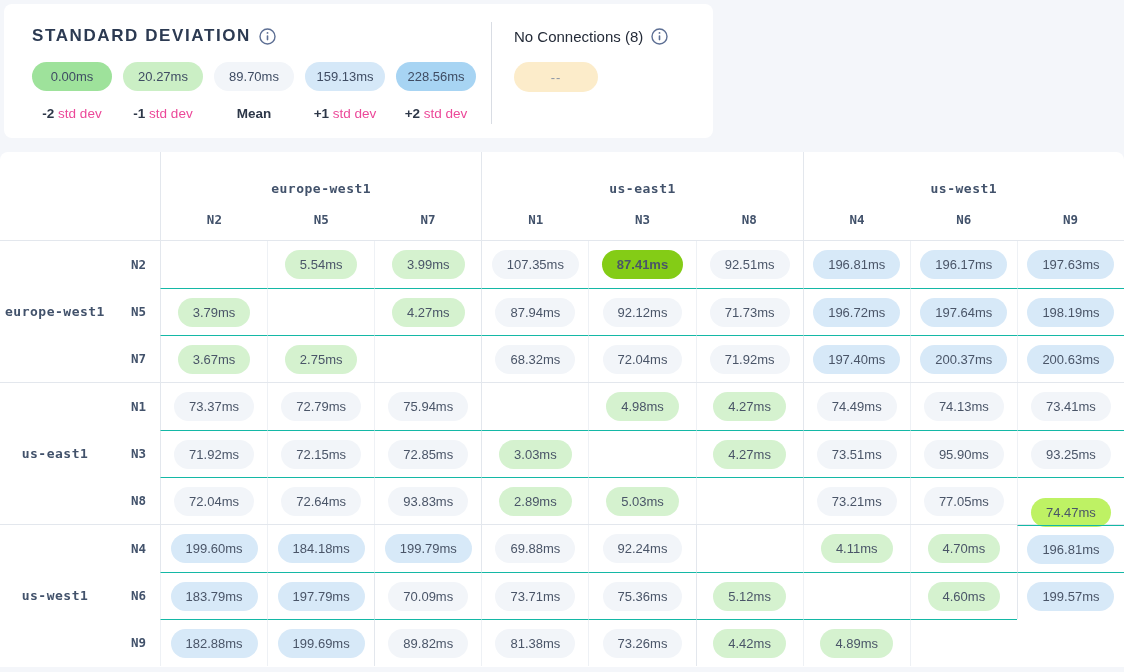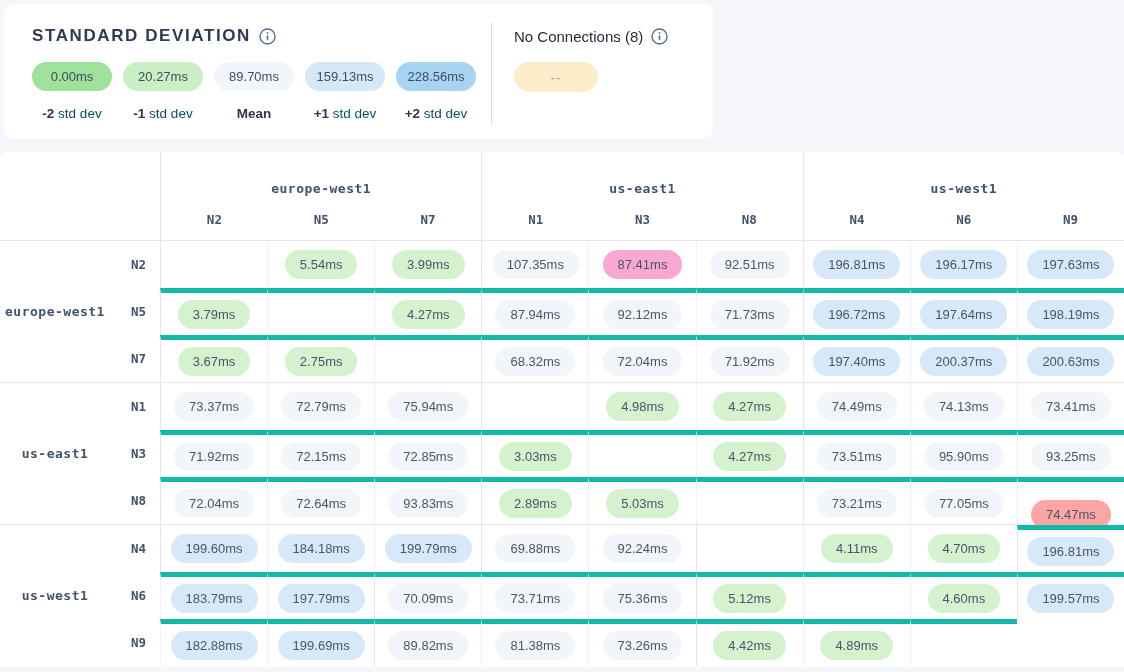--- a/index.html
+++ b/index.html
@@ -25,21 +25,21 @@
   .info-icon { display: inline-flex; cursor: pointer; }
   .pill-row { display: flex; gap: 11px; margin-top: 16px; }
   .lg-item { width: 80px; text-align: center; }
   .lg-pill {
     display: flex; align-items: center; justify-content: center;
     height: 29px; border-radius: 15px;
     font-size: 13px; color: #3f4c63;
   }
   .lg-label { margin-top: 15px; font-size: 13.5px; white-space: nowrap; }
   .lg-label .b { font-weight: bold; color: #2d3748; }
-  .lg-label .r { color: #0c4a6e; }
+  .lg-label .r { color: #ec4899; }
 
   .legend-divider {
     position: absolute; left: 487px; top: 18px;
     width: 0; height: 102px; border-left: 1px solid #d9dde4;
   }
   .noconn { position: absolute; left: 510px; top: 24px; }
   .noconn-title-row { display: flex; align-items: center; gap: 8px; }
   .noconn-title { font-size: 15px; color: #242b38; }
   .nc-pill {
     margin-top: 17px; width: 84px; height: 30px; border-radius: 15px;
@@ -89,21 +89,21 @@
   .cells {
     flex: 1; display: grid;
     grid-template-columns: repeat(9, 1fr);
     grid-auto-rows: 47px;
   }
   .cell {
     display: flex; align-items: center; justify-content: center;
     border-left: 1px solid #eef1f5;
   }
   .cell.group-start { border-left: 1px solid #e3e7ed; }
-  .cell.row-next { border-top: 5px solid #14b8a6; justify-content: center; }
+  .cell.row-next { border-top: 1px solid #14b8a6; justify-content: center; }
   .pill {
     padding: 7px 15px; border-radius: 15px;
     font-size: 13px; color: #4a5568; white-space: nowrap; cursor: default;
   }
 </style>
 </head>
 <body>
 
 <div class="legend-card">
   <div class="legend-inner">
@@ -202,21 +202,21 @@
         <div class="cell">
           <span class="pill" style="background: rgb(213, 242, 207);">5.54ms</span>
         </div>
         <div class="cell">
           <span class="pill" style="background: rgb(213, 242, 207);">3.99ms</span>
         </div>
         <div class="cell group-start">
           <span class="pill" style="background: rgb(242, 245, 249);">107.35ms</span>
         </div>
         <div class="cell">
-          <span class="pill" style="background: #f9a8d4;">87.41ms</span>
+          <span class="pill" style="background: #84cc16; font-weight: bold;">87.41ms</span>
         </div>
         <div class="cell">
           <span class="pill" style="background: rgb(242, 245, 249);">92.51ms</span>
         </div>
         <div class="cell group-start">
           <span class="pill" style="background: rgb(215, 233, 248);">196.81ms</span>
         </div>
         <div class="cell">
           <span class="pill" style="background: rgb(215, 233, 248);">196.17ms</span>
         </div>
@@ -351,21 +351,21 @@
           <span class="pill" style="background: rgb(213, 242, 207);">5.03ms</span>
         </div>
         <div class="cell row-next"></div>
         <div class="cell group-start row-next">
           <span class="pill" style="background: rgb(242, 245, 249);">73.21ms</span>
         </div>
         <div class="cell row-next">
           <span class="pill" style="background: rgb(242, 245, 249);">77.05ms</span>
         </div>
         <div class="cell row-next">
-          <span class="pill" style="background: #fca5a5; margin-top: 23px;">74.47ms</span>
+          <span class="pill" style="background: #bef264; margin-top: 23px;">74.47ms</span>
         </div>
       </div>
     </div>
     <div class="band">
       <div class="band-left">
         <div class="band-region">us-west1</div>
         <div class="band-nodes">
           <div class="row-label">N4</div>
           <div class="row-label">N6</div>
           <div class="row-label">N9</div>

